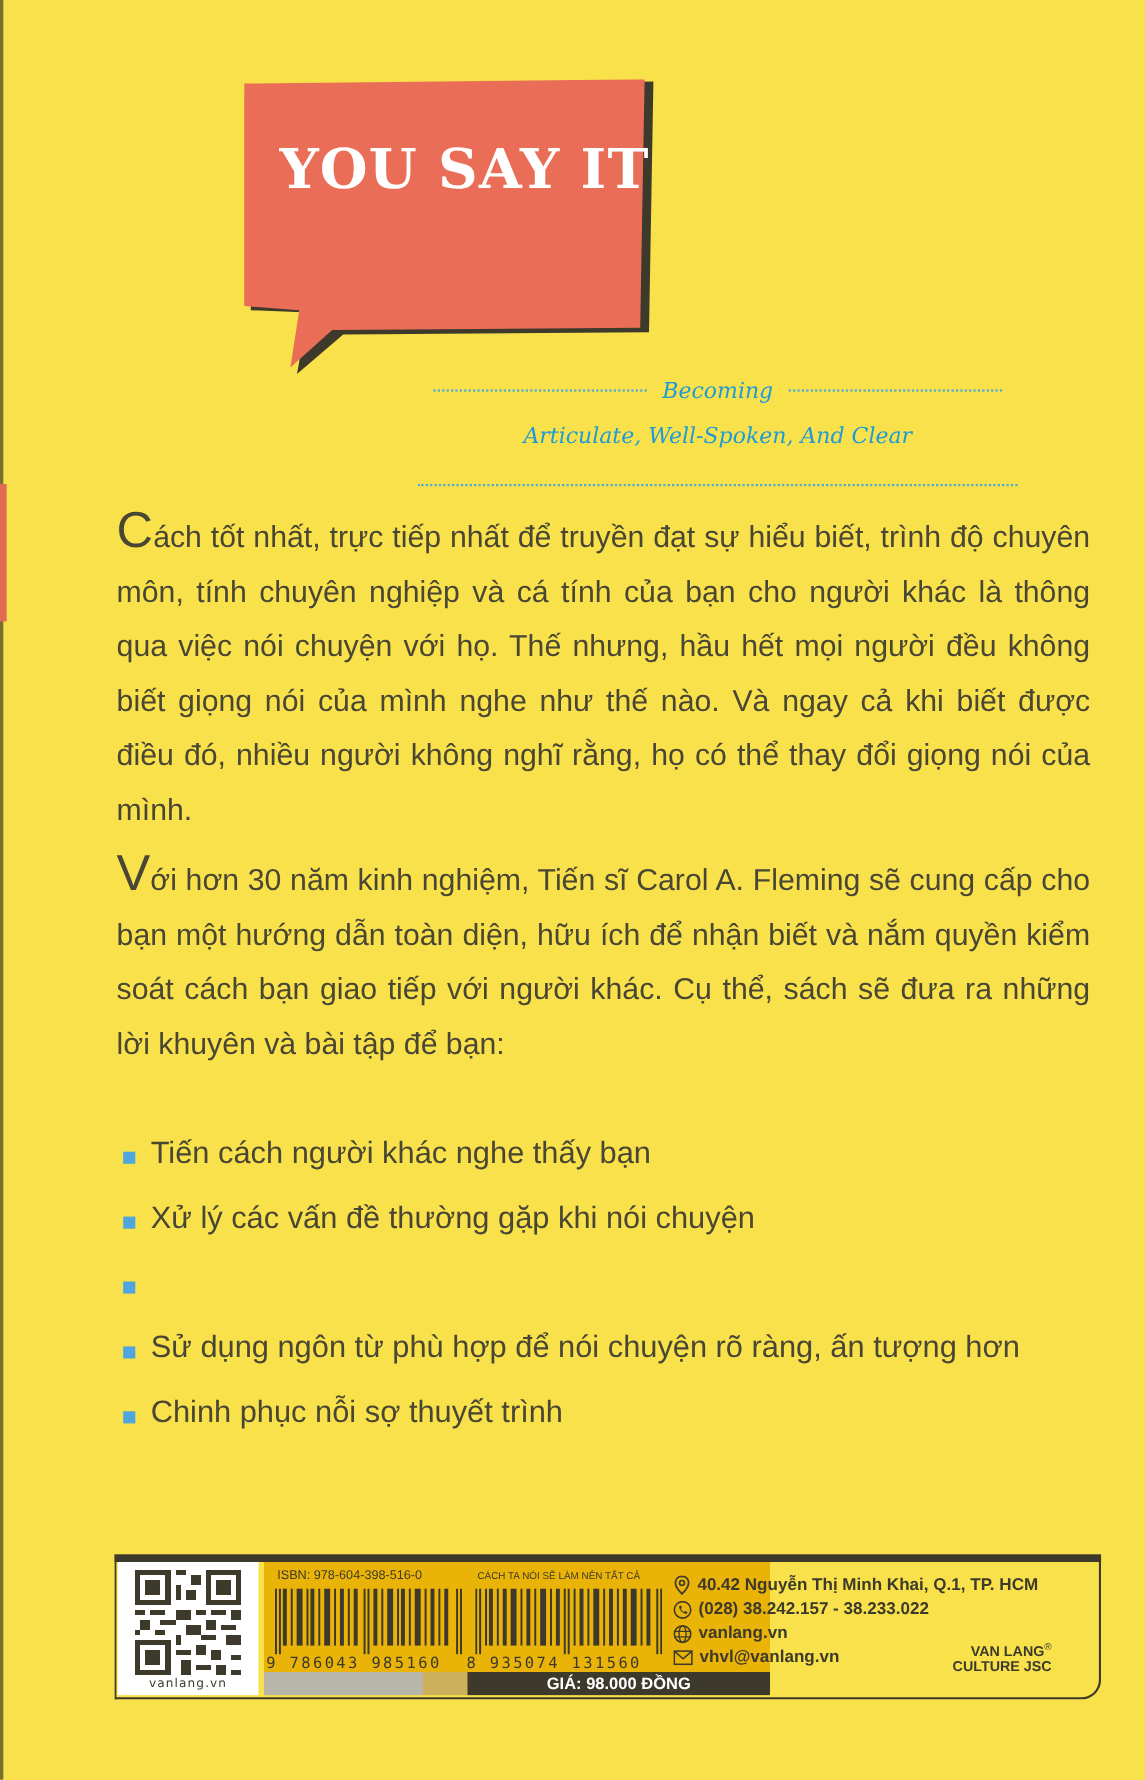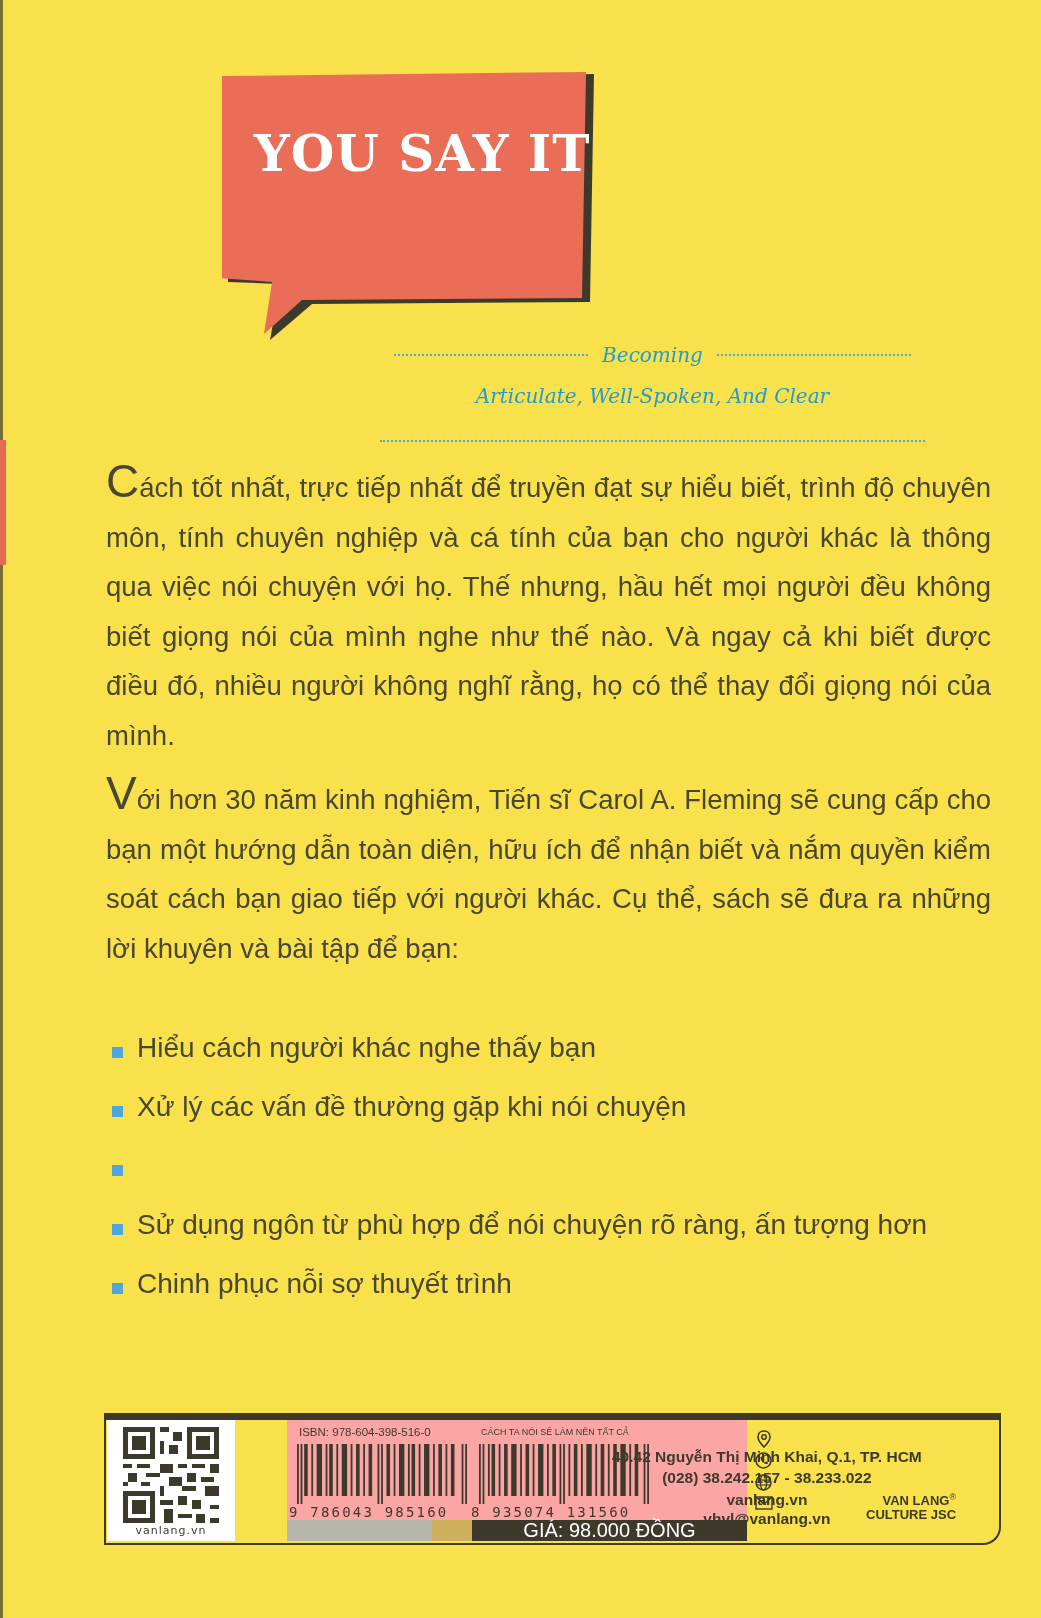--- a/index.html
+++ b/index.html
@@ -73,21 +73,21 @@
   .qr-box {
     position: absolute; left: 3px; top: 0; width: 128px; height: 121px;
     background: #ffffff;
   }
   .qr-svg { position: absolute; left: 12px; top: 7px; }
   .qr-caption {
     position: absolute; left: 0; top: 104px; width: 128px; text-align: center;
     font-size: 11px; color: #3d3a2c; letter-spacing: 1px;
   }
   .barcode-box {
-    position: absolute; left: 136px; top: 0; width: 460px; height: 121px; background: #fca5a5; margin-left: 47px;
+    position: absolute; left: 136px; top: 0; width: 460px; height: 121px; background: #eab308;
   }
   .isbn-label {
     position: absolute; left: 12px; top: 6px; font-size: 11.5px; color: #3d3a2c;
     font-family: "Liberation Sans", sans-serif;
   }
   .book-code-label {
     position: absolute; left: 194px; top: 7px; font-size: 9px; color: #3d3a2c;
     font-family: "Liberation Sans", sans-serif;
   }
   .barcode { position: absolute; top: 24px; height: 60px; }
@@ -99,30 +99,30 @@
   }
   .bcd1 { left: 2px; }
   .bcd2 { left: 184px; }
   .price-strip {
     position: absolute; left: 0; top: 100px; width: 460px; height: 21px;
     display: flex;
   }
   .price-grey { width: 145px; background: #b8b6aa; }
   .price-gold { width: 40px; background: #cdb05c; }
   .price-dark {
-    flex: 1; background: #3d3a2c; color: #ffffff; font-weight: normal;
-    font-family: "Liberation Sans", sans-serif; font-size: 20px;
+    flex: 1; background: #3d3a2c; color: #ffffff; font-weight: bold;
+    font-family: "Liberation Sans", sans-serif; font-size: 15px;
     display: flex; align-items: center; justify-content: center;
   }
   .contact {
     position: absolute; left: 612px; top: 1430px;
     font-family: "Liberation Sans", sans-serif; font-weight: bold;
     font-size: 15.5px; color: #3d3a2c;
   }
-  .contact-row { height: 22px; display: flex; align-items: center; flex-direction: column; }
+  .contact-row { height: 22px; display: flex; align-items: center; }
   .contact-row svg { margin-right: 6px; flex-shrink: 0; }
   .publisher {
     position: absolute; left: 866px; top: 1490px; text-align: right;
     font-family: "Liberation Sans", sans-serif; font-weight: bold;
     font-size: 13px; line-height: 14px; color: #3d3a2c;
   }
   .publisher sup { font-size: 9px; font-weight: normal; }
 </style>
 </head>
 <body>
@@ -153,21 +153,21 @@
 <div class="para para1">
   <span class="dropcap">C</span><span>ách tốt nhất, trực tiếp nhất để truyền đạt sự hiểu biết, trình độ chuyên môn, tính chuyên nghiệp và cá tính của bạn cho người khác là thông qua việc nói chuyện với họ. Thế nhưng, hầu hết mọi người đều không biết giọng nói của mình nghe như thế nào. Và ngay cả khi biết được điều đó, nhiều người không nghĩ rằng, họ có thể thay đổi giọng nói của mình.</span>
 </div>
 <div class="para para2">
   <span class="dropcap">V</span><span>ới hơn 30 năm kinh nghiệm, Tiến sĩ Carol A. Fleming sẽ cung cấp cho bạn một hướng dẫn toàn diện, hữu ích để nhận biết và nắm quyền kiểm soát cách bạn giao tiếp với người khác. Cụ thể, sách sẽ đưa ra những lời khuyên và bài tập để bạn:</span>
 </div>
 
 <ul class="bullets">
   <li>
       <span class="bullet-icon"></span>
-      <span>Hiểu cách người khác nghe thấy bạn</span>
+      <span>Tiến cách người khác nghe thấy bạn</span>
     </li>
   <li>
       <span class="bullet-icon"></span>
       <span>Xử lý các vấn đề thường gặp khi nói chuyện</span>
     </li>
   <li>
       <span class="bullet-icon"></span>
     </li>
   <li>
       <span class="bullet-icon"></span>

